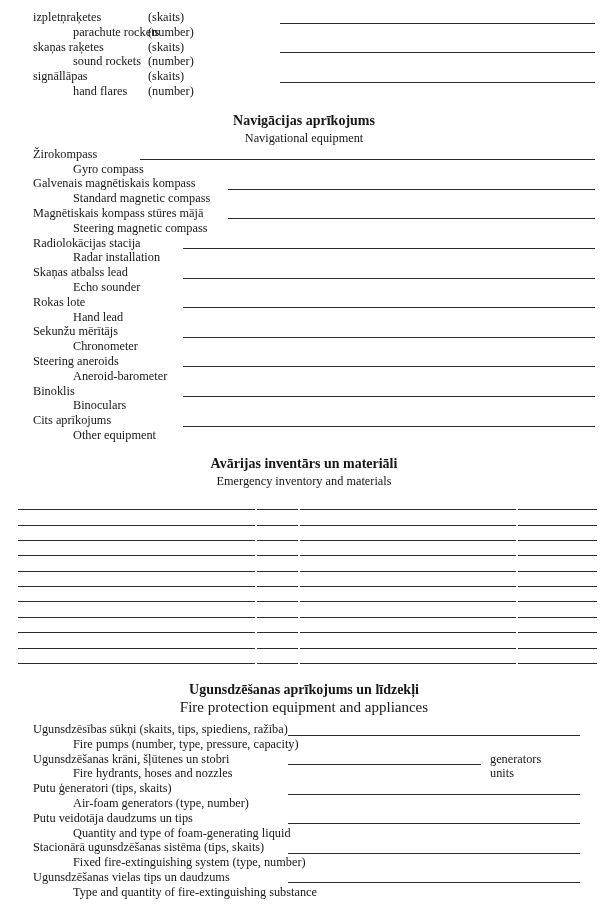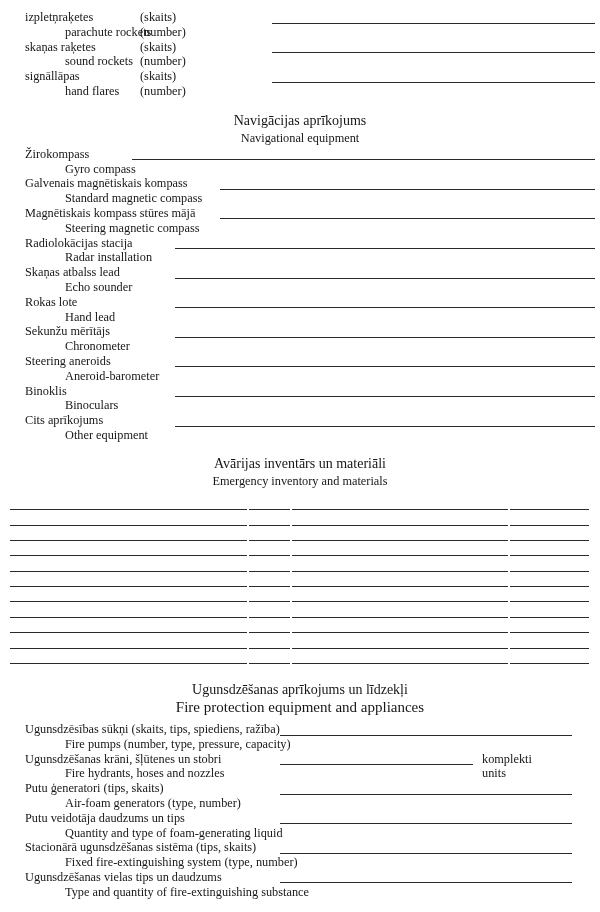--- a/index.html
+++ b/index.html
@@ -1,32 +1,32 @@
 <!DOCTYPE html>
 <html><head>
 <meta charset="utf-8">
 <style>
   html,body{margin:0;padding:0;background:#ffffff;}
   body{
     width:600px;height:912px;position:relative;overflow:hidden;
     font-family:"Liberation Serif","DejaVu Serif",serif;
     color:#161616;font-size:12.3px;
   }
-  .section{position:relative;}
+  .section{position:relative;padding-left:8px;}
   .pair-row{position:relative;height:29.6px;}
   .pair-row .lv{position:absolute;left:25px;top:0;line-height:15px;white-space:nowrap;}
   .pair-row .en{position:absolute;left:25px;top:14.8px;line-height:15px;white-space:nowrap;margin-left:40px;}
   .field{position:absolute;top:11.5px;height:1px;border-bottom:1.5px solid #2b2b2b;}
   
   .top-rows{padding-top:10px;}
   .top-rows .qual-lv{position:absolute;left:140px;top:0;line-height:15px;}
   .top-rows .qual-en{position:absolute;left:140px;top:14.8px;line-height:15px;}
   .top-rows .field{left:272px;right:5px;}
   
-  .hdr{ text-align:center;font-weight:normal;line-height:18px;font-size:14px;margin:0;}
+  .hdr{ text-align:center;font-weight:bold;line-height:18px;font-size:14px;margin:0;}
   .subhdr{text-align:center;font-weight:normal;line-height:16px;font-size:12.3px;margin:0;}
   .fire .subhdr{font-size:15px;}
   
   .nav-rows{margin-top:1px;}
   .u132 .field{left:132px;right:5px;}
   .u175 .field{left:175px;right:5px;}
   .u220 .field{left:220px;right:5px;}
   
   .blank-lines{margin:6px 0 0 10px;width:581px;}
   .blank-line{height:15.4px;display:flex;gap:2px;align-items:flex-end;}
@@ -205,21 +205,21 @@
   <div class="fire-rows">
     <div class="pair-row">
       <span class="lv">Ugunsdzēsības sūkņi (skaits, tips, spiediens, ražība)</span>
       <span class="en">Fire pumps (number, type, pressure, capacity)</span>
       <span class="field"></span>
     </div>
     <div class="pair-row">
       <span class="lv">Ugunsdzēšanas krāni, šļūtenes un stobri</span>
       <span class="en">Fire hydrants, hoses and nozzles</span>
       <span class="field short"></span>
-      <span class="unit-lv">komplekti</span>
+      <span class="unit-lv">generators</span>
       <span class="unit-en">units</span>
     </div>
     <div class="pair-row">
       <span class="lv">Putu ģeneratori (tips, skaits)</span>
       <span class="en">Air-foam generators (type, number)</span>
       <span class="field"></span>
     </div>
     <div class="pair-row">
       <span class="lv">Putu veidotāja daudzums un tips</span>
       <span class="en">Quantity and type of foam-generating liquid</span>

